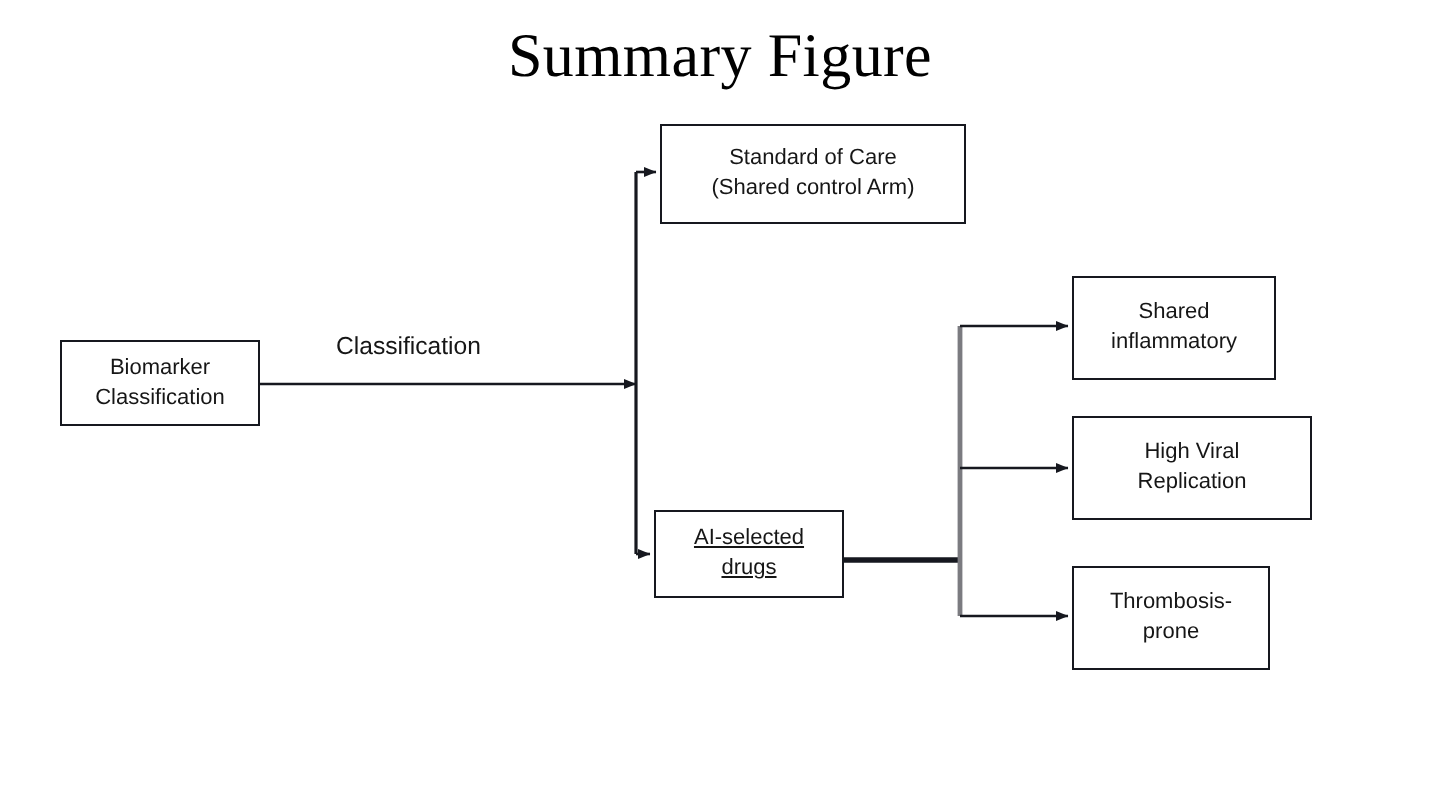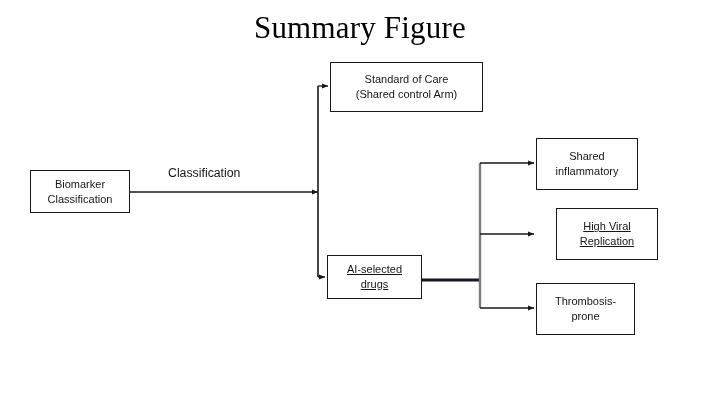--- a/index.html
+++ b/index.html
@@ -39,21 +39,21 @@
     color: #161616;
     font-size: 11px;
     line-height: 1.32;
     padding: 2px 4px;
   }
   .node-text { display: block; white-space: pre-line; }
   #node-biomarker { left: 30px; top: 170px; width: 100px; height: 43px; justify-content: center; }
   #node-soc       { left: 330px; top: 62px;  width: 153px; height: 50px; }
   #node-ai        { left: 327px; top: 255px; width: 95px;  height: 44px; text-decoration: underline; }
   #node-hyper     { left: 536px; top: 138px; width: 102px; height: 52px; }
-  #node-viral     { left: 556px; top: 208px; width: 102px; height: 52px; text-decoration: underline; }
+  #node-viral     { left: 536px; top: 208px; width: 120px; height: 52px; }
   #node-thromb    { left: 536px; top: 283px; width: 99px; height: 52px; }
   #edge-label-randomization {
     position: absolute;
     left: 168px;
     top: 166px;
     font-size: 12.3px;
     color: #161616;
     white-space: nowrap;
   }
   #connectors {

